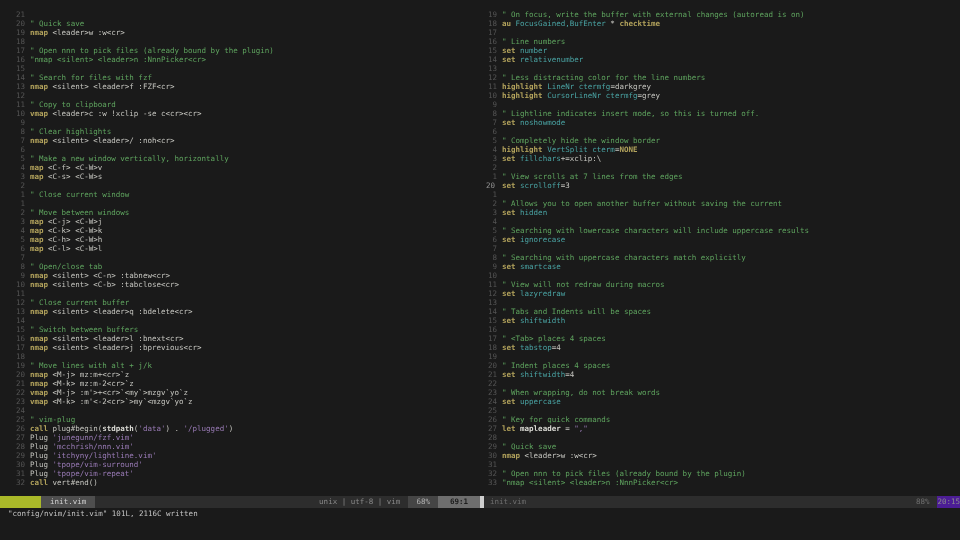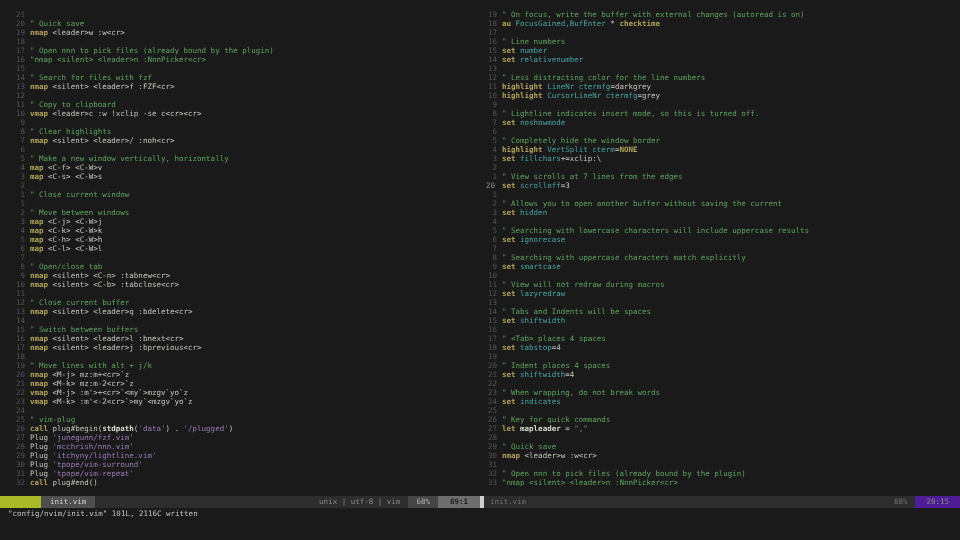--- a/index.html
+++ b/index.html
@@ -30,21 +30,21 @@
   .seg{flex:none;display:block;height:12px;line-height:12px;}
   .seg-mode{background:var(--modebg,#aab929);color:#1e1e1e;font-weight:bold;padding:12px 7px;}
   .seg-file{background:var(--filebg,#4e4e4e);color:#d2d2d2;padding:0 9px;}
   .fill{flex:1;}
   .seg-info{color:#8a8a8a;padding:0 8px;}
   .seg-pct{background:var(--pctbg,#454545);color:#b2b2b2;padding:0 8px;}
   .seg-pos{background:var(--posbg,#6e6e6e);color:#1c1c1c;font-weight:bold;padding:0 12px;}
   .seg-vsplit{width:4px;background:#cfcfcf;}
   .seg-file-dim{color:#6f6f6f;padding:0 6px;}
   .seg-pct-dim{color:#6f6f6f;padding:0 8px;}
-  .seg-pos-dim{background:#4c1d95;color:#8d8d8d;padding:0 11px;}
+  .seg-pos-dim{background:#4c1d95;color:#8d8d8d;padding:0 0;}
   .cmdline{position:absolute;top:508px;left:0;width:960px;height:12px;line-height:12px;padding-left:8px;box-sizing:border-box;color:#c4c4c4;white-space:pre;}
 </style>
 </head>
 <body>
 
 <div id="screen" style="--bg: #1a1a1a; --fg: #c6c6c0; --comment: #5fa55f; --keyword: #b3a35c; --string: #9b7cb8; --ident: #4aa5a5; --func: #dcdcd6; --lnum: #545454; --clnum: #909090; --cursor: #c9b458; --modebg: #aab929; --statusbg: #2d2d2d; --filebg: #4e4e4e; --pctbg: #454545; --posbg: #6e6e6e;">
   <div class="pane" id="pane-left">
       <div class="row"><span class="gutter">21</span><span class="text"></span></div>
       <div class="row"><span class="gutter">20</span><span class="text"><span class="c-c">" Quick save</span></span></div>
       <div class="row"><span class="gutter">19</span><span class="text"><span class="c-k">nmap</span><span class="c-n"> &lt;leader&gt;w :w&lt;cr&gt;</span></span></div>
@@ -90,21 +90,21 @@
       <div class="row"><span class="gutter">22</span><span class="text"><span class="c-k">vmap</span><span class="c-n"> &lt;M-j&gt; :m'&gt;+&lt;cr&gt;`&lt;my`&gt;mzgv`yo`z</span></span></div>
       <div class="row"><span class="gutter">23</span><span class="text"><span class="c-k">vmap</span><span class="c-n"> &lt;M-k&gt; :m'&lt;-2&lt;cr&gt;`&gt;my`&lt;mzgv`yo`z</span></span></div>
       <div class="row"><span class="gutter">24</span><span class="text"></span></div>
       <div class="row"><span class="gutter">25</span><span class="text"><span class="c-c">" vim-plug</span></span></div>
       <div class="row"><span class="gutter">26</span><span class="text"><span class="c-k">call</span><span class="c-n"> plug#begin(</span><span class="c-f">stdpath</span><span class="c-n">(</span><span class="c-s">'data'</span><span class="c-n">) . </span><span class="c-s">'/plugged'</span><span class="c-n">)</span></span></div>
       <div class="row"><span class="gutter">27</span><span class="text"><span class="c-n">Plug </span><span class="c-s">'junegunn/fzf.vim'</span></span></div>
       <div class="row"><span class="gutter">28</span><span class="text"><span class="c-n">Plug </span><span class="c-s">'mcchrish/nnn.vim'</span></span></div>
       <div class="row"><span class="gutter">29</span><span class="text"><span class="c-n">Plug </span><span class="c-s">'itchyny/lightline.vim'</span></span></div>
       <div class="row"><span class="gutter">30</span><span class="text"><span class="c-n">Plug </span><span class="c-s">'tpope/vim-surround'</span></span></div>
       <div class="row"><span class="gutter">31</span><span class="text"><span class="c-n">Plug </span><span class="c-s">'tpope/vim-repeat'</span></span></div>
-      <div class="row"><span class="gutter">32</span><span class="text"><span class="c-k">call</span><span class="c-n"> plug#end()</span></span></div>
+      <div class="row"><span class="gutter">32</span><span class="text"><span class="c-k">call</span><span class="c-n"> vert#end()</span></span></div>
     </div>
   <div class="pane" id="pane-right">
       <div class="row"><span class="gutter">19</span><span class="text"><span class="c-c">" On focus, write the buffer with external changes (autoread is on)</span></span></div>
       <div class="row"><span class="gutter">18</span><span class="text"><span class="c-k">au</span><span class="c-n"> </span><span class="c-i">FocusGained,BufEnter</span><span class="c-n"> * </span><span class="c-k">checktime</span></span></div>
       <div class="row"><span class="gutter">17</span><span class="text"></span></div>
       <div class="row"><span class="gutter">16</span><span class="text"><span class="c-c">" Line numbers</span></span></div>
       <div class="row"><span class="gutter">15</span><span class="text"><span class="c-k">set</span><span class="c-n"> </span><span class="c-i">number</span></span></div>
       <div class="row"><span class="gutter">14</span><span class="text"><span class="c-k">set</span><span class="c-n"> </span><span class="c-i">relativenumber</span></span></div>
       <div class="row"><span class="gutter">13</span><span class="text"></span></div>
       <div class="row"><span class="gutter">12</span><span class="text"><span class="c-c">" Less distracting color for the line numbers</span></span></div>
@@ -136,21 +136,21 @@
       <div class="row"><span class="gutter">14</span><span class="text"><span class="c-c">" Tabs and Indents will be spaces</span></span></div>
       <div class="row"><span class="gutter">15</span><span class="text"><span class="c-k">set</span><span class="c-n"> </span><span class="c-i">shiftwidth</span></span></div>
       <div class="row"><span class="gutter">16</span><span class="text"></span></div>
       <div class="row"><span class="gutter">17</span><span class="text"><span class="c-c">" &lt;Tab&gt; places 4 spaces</span></span></div>
       <div class="row"><span class="gutter">18</span><span class="text"><span class="c-k">set</span><span class="c-n"> </span><span class="c-i">tabstop</span><span class="c-n">=4</span></span></div>
       <div class="row"><span class="gutter">19</span><span class="text"></span></div>
       <div class="row"><span class="gutter">20</span><span class="text"><span class="c-c">" Indent places 4 spaces</span></span></div>
       <div class="row"><span class="gutter">21</span><span class="text"><span class="c-k">set</span><span class="c-n"> </span><span class="c-i">shiftwidth</span><span class="c-n">=4</span></span></div>
       <div class="row"><span class="gutter">22</span><span class="text"></span></div>
       <div class="row"><span class="gutter">23</span><span class="text"><span class="c-c">" When wrapping, do not break words</span></span></div>
-      <div class="row"><span class="gutter">24</span><span class="text"><span class="c-k">set</span><span class="c-n"> </span><span class="c-i">indicates</span></span></div>
+      <div class="row"><span class="gutter">24</span><span class="text"><span class="c-k">set</span><span class="c-n"> </span><span class="c-i">uppercase</span></span></div>
       <div class="row"><span class="gutter">25</span><span class="text"></span></div>
       <div class="row"><span class="gutter">26</span><span class="text"><span class="c-c">" Key for quick commands</span></span></div>
       <div class="row"><span class="gutter">27</span><span class="text"><span class="c-k">let</span><span class="c-n"> </span><span class="c-f">mapleader</span><span class="c-n"> = </span><span class="c-s">","</span></span></div>
       <div class="row"><span class="gutter">28</span><span class="text"></span></div>
       <div class="row"><span class="gutter">29</span><span class="text"><span class="c-c">" Quick save</span></span></div>
       <div class="row"><span class="gutter">30</span><span class="text"><span class="c-k">nmap</span><span class="c-n"> &lt;leader&gt;w :w&lt;cr&gt;</span></span></div>
       <div class="row"><span class="gutter">31</span><span class="text"></span></div>
       <div class="row"><span class="gutter">32</span><span class="text"><span class="c-c">" Open nnn to pick files (already bound by the plugin)</span></span></div>
       <div class="row"><span class="gutter">33</span><span class="text"><span class="c-c">"nmap &lt;silent&gt; &lt;leader&gt;n :NnnPicker&lt;cr&gt;</span></span></div>
     </div>

